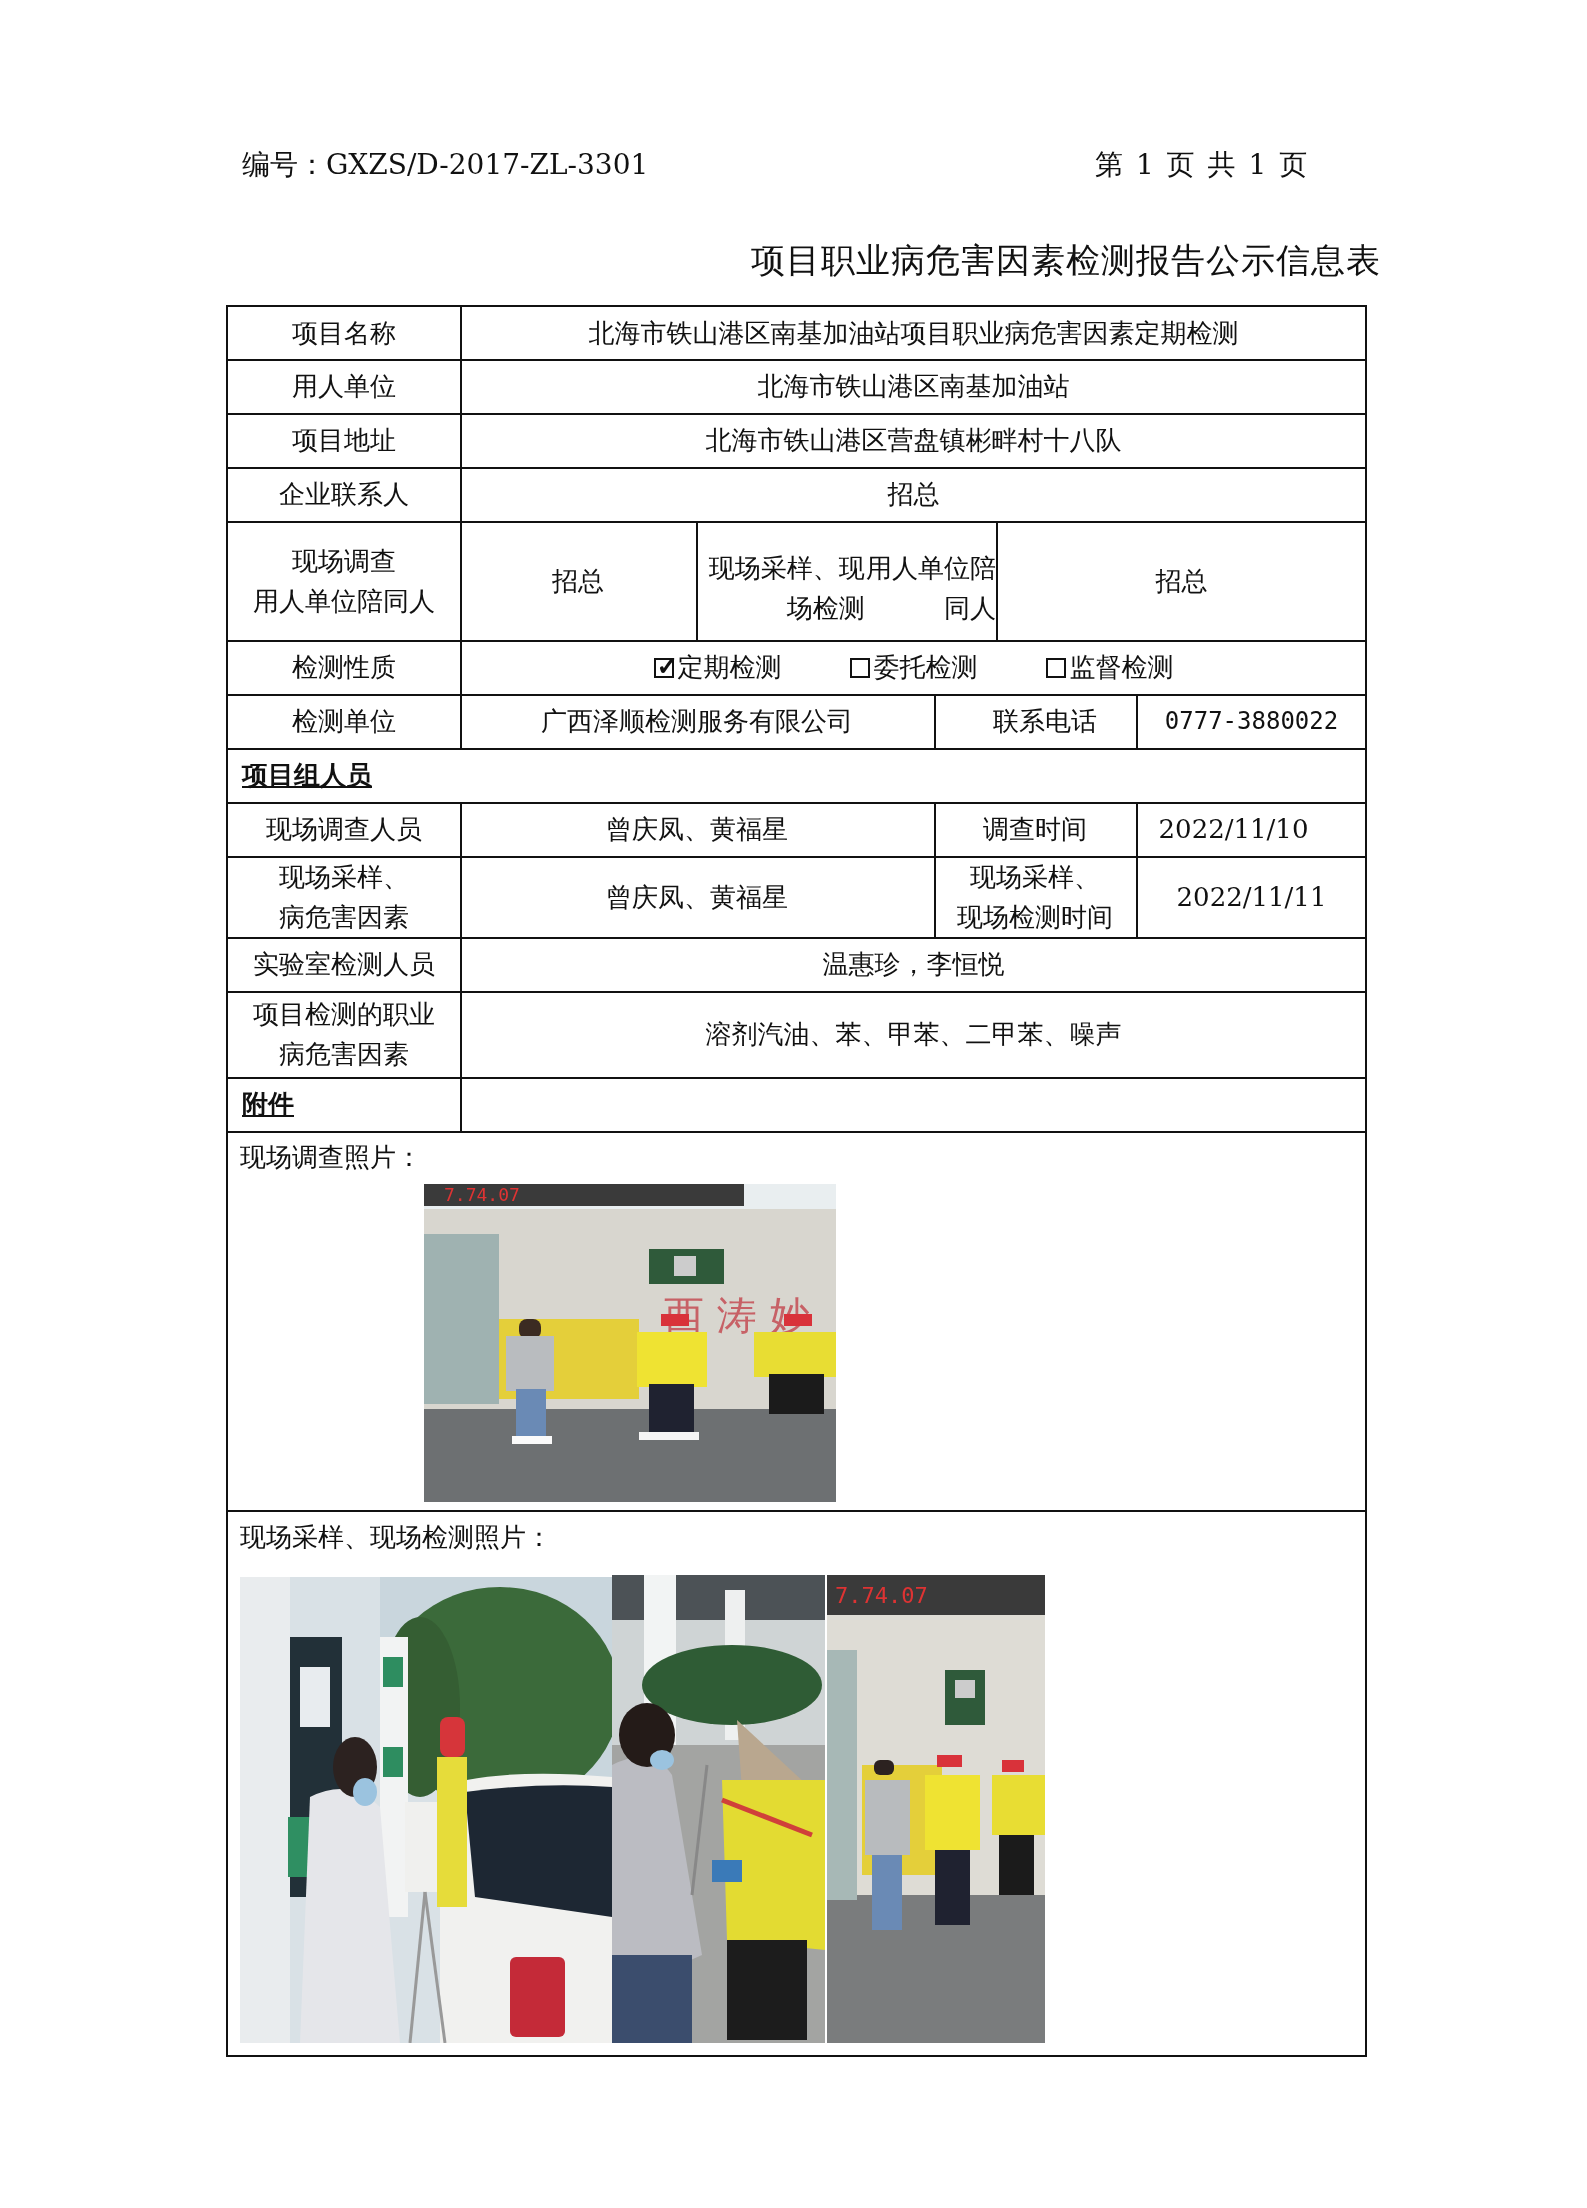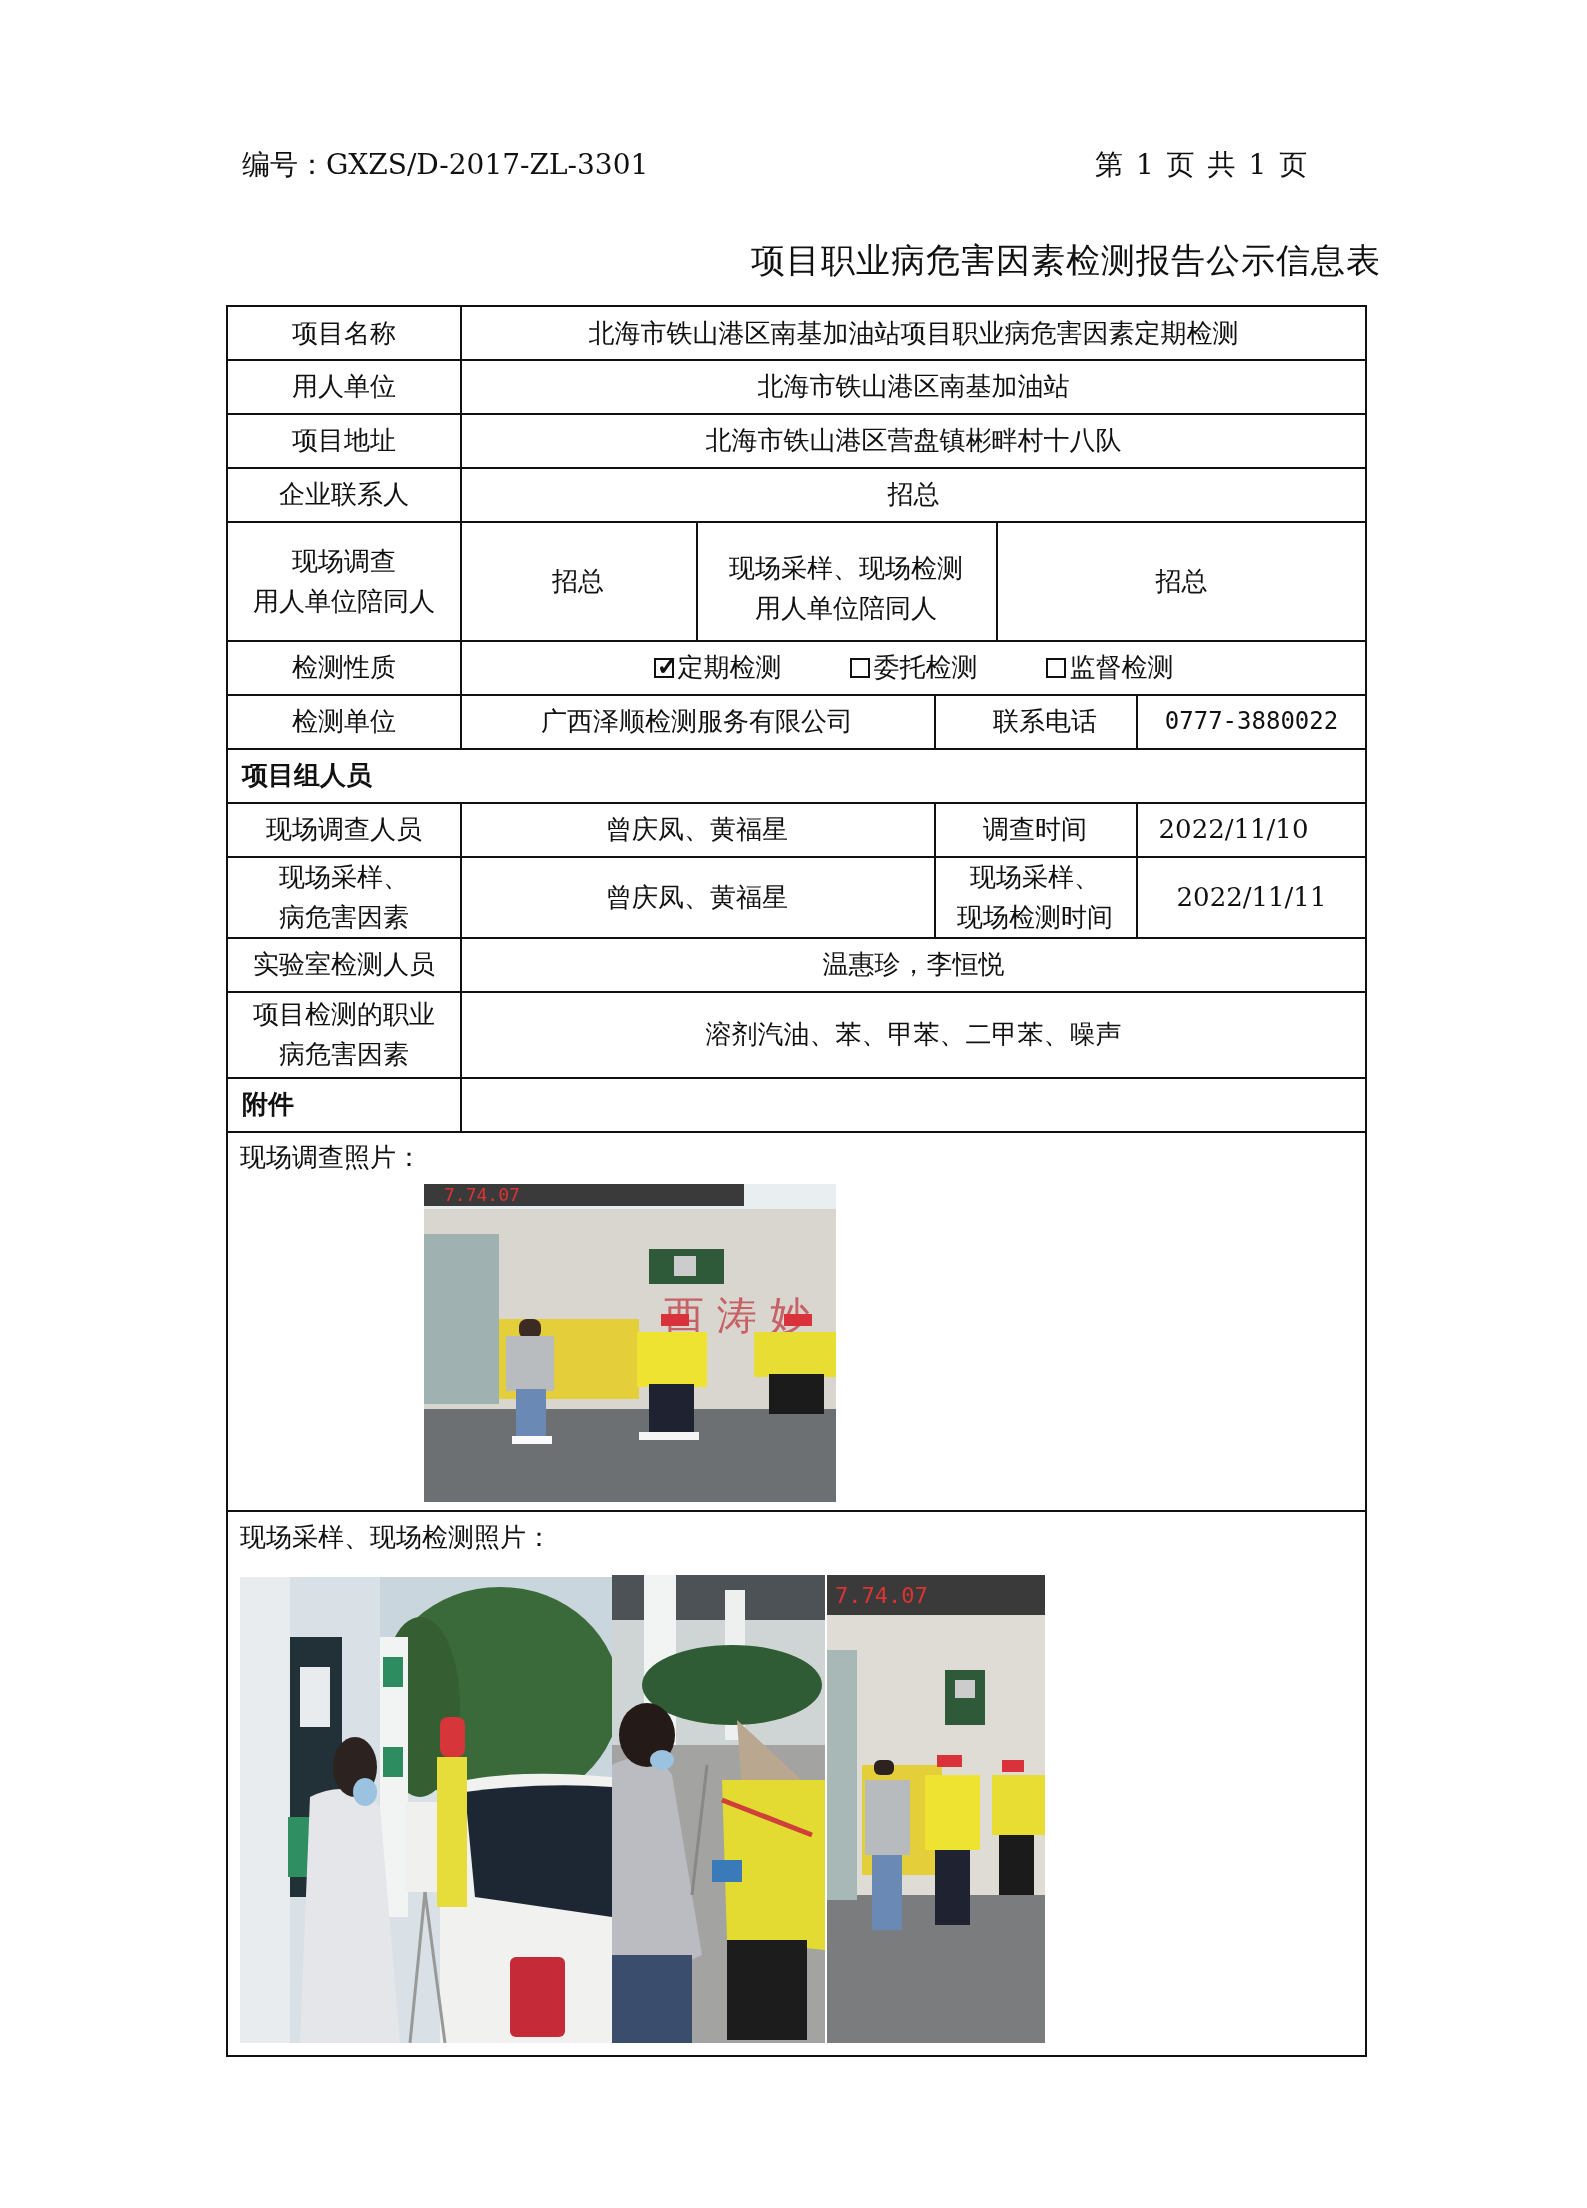--- a/index.html
+++ b/index.html
@@ -4,21 +4,21 @@
 <style>
   html, body { margin:0; padding:0; background:#ffffff; }
   body { width:1587px; height:2208px; position:relative; font-family:"DejaVu Serif","Liberation Serif",serif; color:#111; overflow:hidden; }
   .hdr-left { position:absolute; left:242px; top:146px; font-size:28px; }
   .hdr-right { position:absolute; left:1095px; top:146px; font-size:28px; letter-spacing:2px; }
   .title { position:absolute; left:0; width:1381px; top:238px; text-align:right; font-size:34px; letter-spacing:1px; }
   .tbl { position:absolute; left:226px; top:305px; width:1141px; height:1752px; border:2px solid #111; box-sizing:border-box; }
   .cell { position:absolute; box-sizing:border-box; display:flex; align-items:center; justify-content:center; text-align:right; font-size:26px; line-height:40px; }
   .hline { position:absolute; left:0; height:2px; background:#111; }
   .vline { position:absolute; width:1.5px; background:#111; }
-  .left-label { justify-content:flex-start; padding-left:14px; font-weight:bold; }
+  .left-label { justify-content:flex-start; padding-left:14px; font-weight:bold;text-decoration:underline; }
   .photo { position:absolute; overflow:hidden; }
   .chk { display:inline-block; width:20px; height:20px; border:2px solid #111; margin-right:4px; vertical-align:-2px; position:relative; box-sizing:border-box; }
   .chk.on::after { content:"✓"; position:absolute; left:1px; top:-14px; font-size:26px; font-weight:bold; }
   .opt { margin:0 34px; white-space:nowrap; }
 </style>
 </head>
 <body>
 
 <div class="hdr-left">编号：GXZS/D-2017-ZL-3301</div>
 <div class="hdr-right">第 1 页   共 1 页</div>
@@ -60,21 +60,21 @@
   <div class="cell" style="left:232px;top:106px;width:907px;height:54px">北海市铁山港区营盘镇彬畔村十八队</div>
 
   <div class="cell" style="left:0;top:160px;width:232px;height:54px">企业联系人</div>
   <div class="cell" style="left:232px;top:160px;width:907px;height:54px">招总</div>
 
   <div class="cell" style="left:0;top:214px;width:232px;height:119px;flex-direction:column">
     <span>现场调查</span>
     <span>用人单位陪同人</span>
   </div>
   <div class="cell" style="left:232px;top:214px;width:236px;height:119px">招总</div>
-  <div class="cell" style="left:468px;top:214px;width:300px;height:134px;flex-direction:column">
+  <div class="cell" style="left:468px;top:214px;width:300px;height:134px;">
     <span>现场采样、现场检测</span>
     <span>用人单位陪同人</span>
   </div>
   <div class="cell" style="left:768px;top:214px;width:371px;height:119px">招总</div>
 
   <div class="cell" style="left:0;top:333px;width:232px;height:54px">检测性质</div>
   <div class="cell" style="left:232px;top:333px;width:907px;height:54px">
     <span class="opt"><span class="chk on"></span><span>定期检测</span></span>
     <span class="opt"><span class="chk"></span><span>委托检测</span></span>
     <span class="opt"><span class="chk"></span><span>监督检测</span></span>

